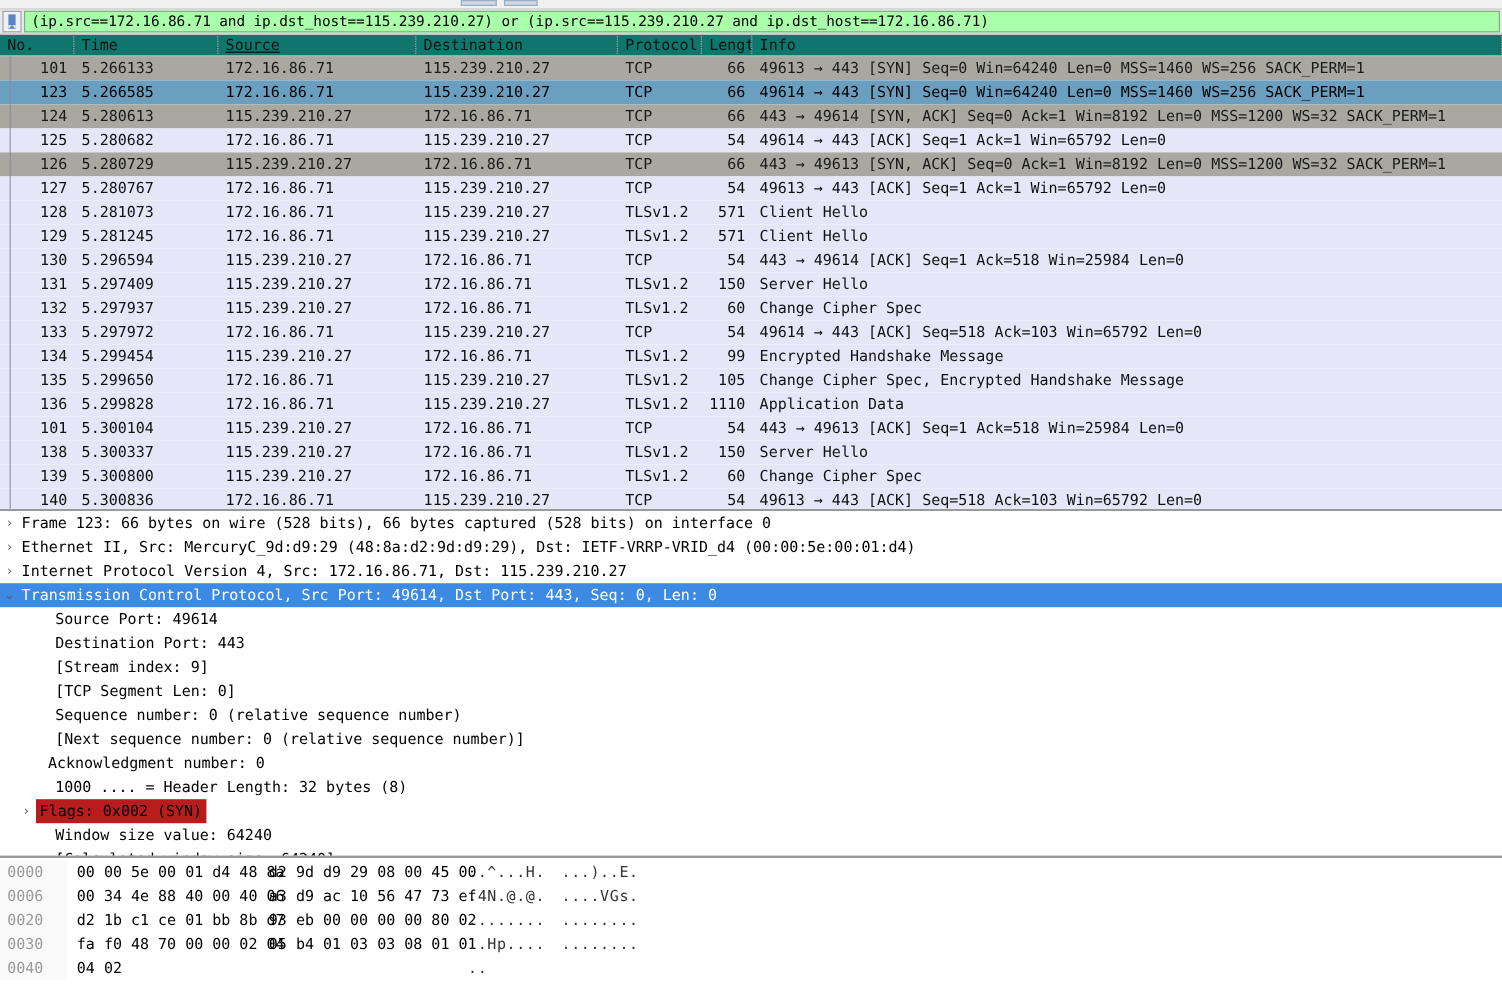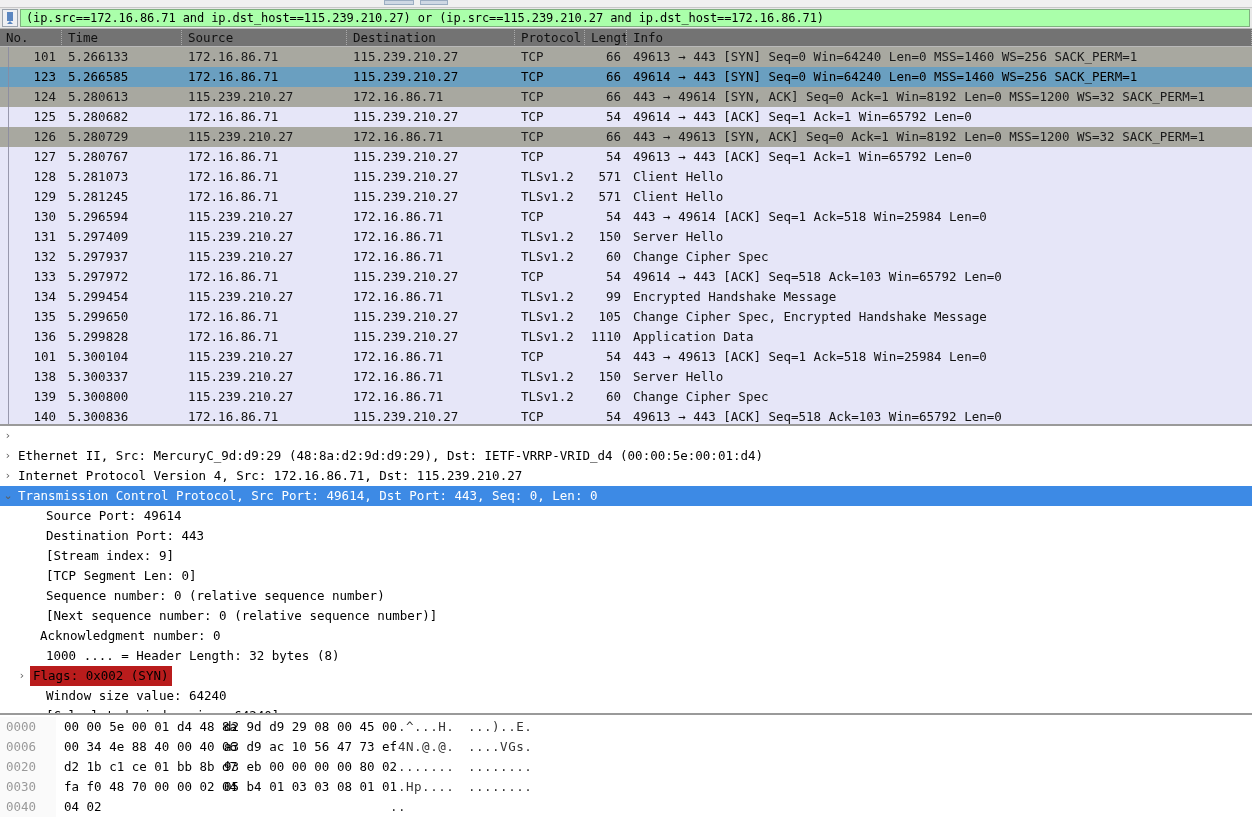--- a/index.html
+++ b/index.html
@@ -24,21 +24,21 @@
   .bookmark-ico:after{content:"";position:absolute;left:0;bottom:0;border-left:3px solid #eef0f3;
                       border-right:3px solid #eef0f3;border-bottom:3px solid transparent;}
   .filter-input{flex:1 1 auto;margin-left:2px;background:#aaffaa;border:1px solid #7fb07f;
                 box-sizing:border-box;display:flex;align-items:center;padding:0 5px;
                 font-family:"DejaVu Sans Mono","Liberation Mono",monospace;font-size:12px;
                 color:#000;white-space:nowrap;overflow:hidden;letter-spacing:-0.1px;}
 
   
   .packet-list{flex:0 0 auto;height:395px;position:relative;background:#fff;overflow:hidden;
                border-bottom:2px solid #9a9a9a;}
-  .plist-header{height:18px;display:flex;background:#737373;border-bottom:1px solid #b9b9b9;
+  .plist-header{height:18px;display:flex;background:#0f766e;border-bottom:1px solid #b9b9b9;
                 font-size:12.5px;color:#111;align-items:center;box-sizing:border-box;}
   .plist-header .hcell{padding-left:6px;border-right:1px dotted #aaa;height:15px;line-height:15px;
                        box-sizing:border-box;overflow:hidden;white-space:nowrap;}
   .rows{position:relative;}
   .prow{height:20px;line-height:20px;display:flex;white-space:nowrap;font-size:12.5px;box-sizing:border-box;}
   .prow .c{padding:0 6px;box-sizing:border-box;overflow:hidden;}
   .c-no{text-align:right;}
   .c-len{text-align:right;}
   .bg-gray{background:#a8a8a0;color:#1a1a1a;}
   .bg-sel{background:#6a9fc0;color:#000;}
@@ -80,21 +80,21 @@
     <div class="bookmark-btn">
       <div class="bookmark-ico"></div>
     </div>
     <div class="filter-input">(ip.src==172.16.86.71 and ip.dst_host==115.239.210.27) or (ip.src==115.239.210.27 and ip.dst_host==172.16.86.71)</div>
   </div>
 
   <div class="packet-list">
     <div class="plist-header" id="plist-header">
         <div class="hcell" style="width: 62px;">No.</div>
         <div class="hcell" style="width: 120px;">Time</div>
-        <div class="hcell" style="width: 165px;">Source</div>
+        <div class="hcell" style="width: 165px; text-decoration: underline;">Source</div>
         <div class="hcell" style="width: 168px;">Destination</div>
         <div class="hcell" style="width: 70px;">Protocol</div>
         <div class="hcell" style="width: 42px;">Length</div>
         <div class="hcell" style="width: 625px;">Info</div>
       </div>
     <div class="rows" id="plist-rows">
       <div class="gutter-solid"></div>
     <div class="prow bg-gray">
           <div class="c c-no" style="width: 62px;">101</div>
           <div class="c" style="width: 120px;">5.266133</div>
@@ -265,20 +265,21 @@
           <div class="c" style="width: 70px;">TCP</div>
           <div class="c c-len" style="width: 42px;">54</div>
           <div class="c" style="width: auto; flex: 1 1 auto;">49613 → 443 [ACK] Seq=518 Ack=103 Win=65792 Len=0</div>
         </div>
       </div>
   </div>
 
   <div class="detail" id="detail-rows">
       <div class="drow">
         <span class="twisty">›</span>
+        <span class="dtext">Frame 123: 66 bytes on wire (528 bits), 66 bytes captured (528 bits) on interface 0</span>
       </div>
       <div class="drow">
         <span class="twisty">›</span>
         <span class="dtext">Ethernet II, Src: MercuryC_9d:d9:29 (48:8a:d2:9d:d9:29), Dst: IETF-VRRP-VRID_d4 (00:00:5e:00:01:d4)</span>
       </div>
       <div class="drow">
         <span class="twisty">›</span>
         <span class="dtext">Internet Protocol Version 4, Src: 172.16.86.71, Dst: 115.239.210.27</span>
       </div>
       <div class="drow sel-full">

